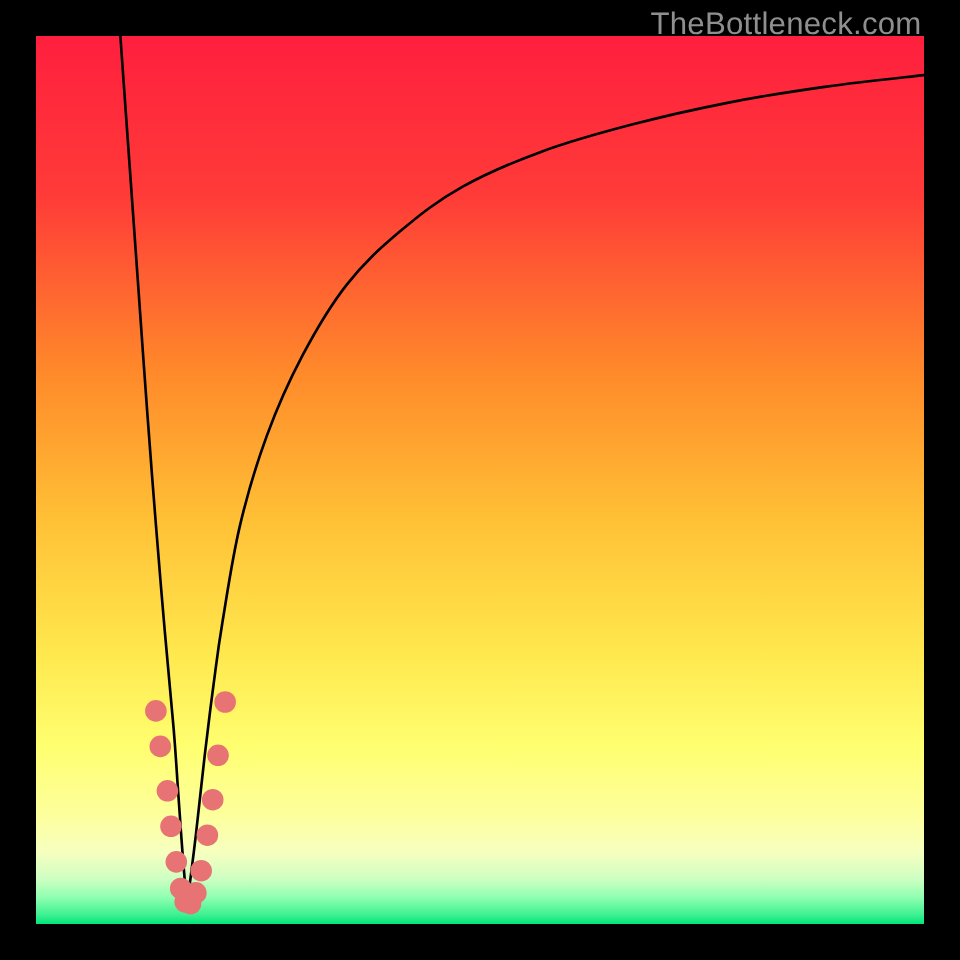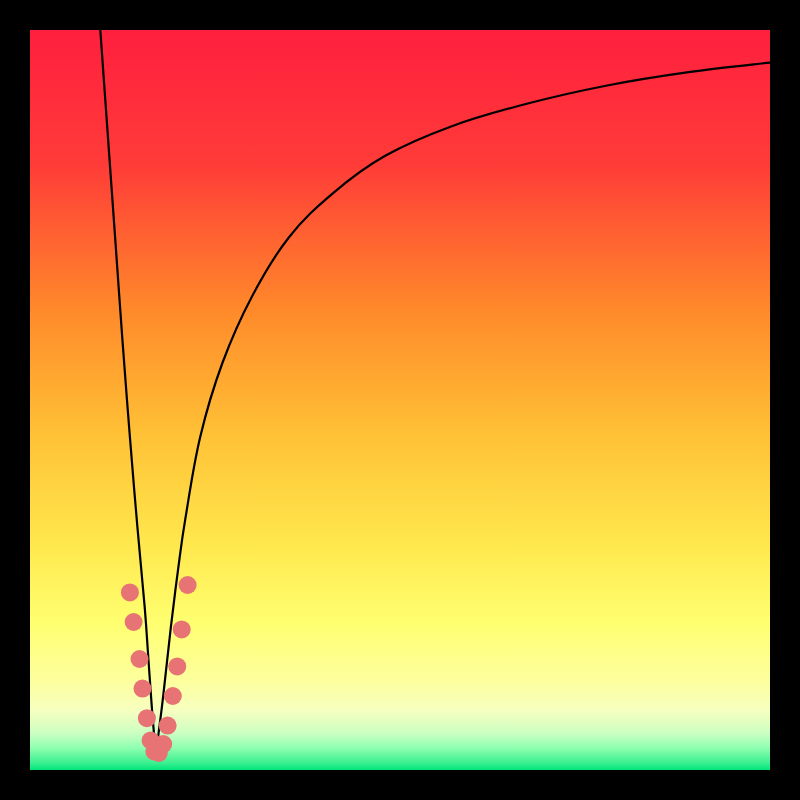--- a/index.html
+++ b/index.html
@@ -102,14 +102,15 @@
           <circle cx="137.64" cy="695.60" r="9" class="dot"></circle>
           <circle cx="142.82" cy="666.00" r="9" class="dot"></circle>
           <circle cx="147.26" cy="636.40" r="9" class="dot"></circle>
           <circle cx="151.70" cy="599.40" r="9" class="dot"></circle>
           <circle cx="157.62" cy="555.00" r="9" class="dot"></circle>
         </g>
     </svg>
 
   </div>
 
+  <div class="watermark">TheBottleneck.com</div>
 
 </div>
 
 </body></html>

